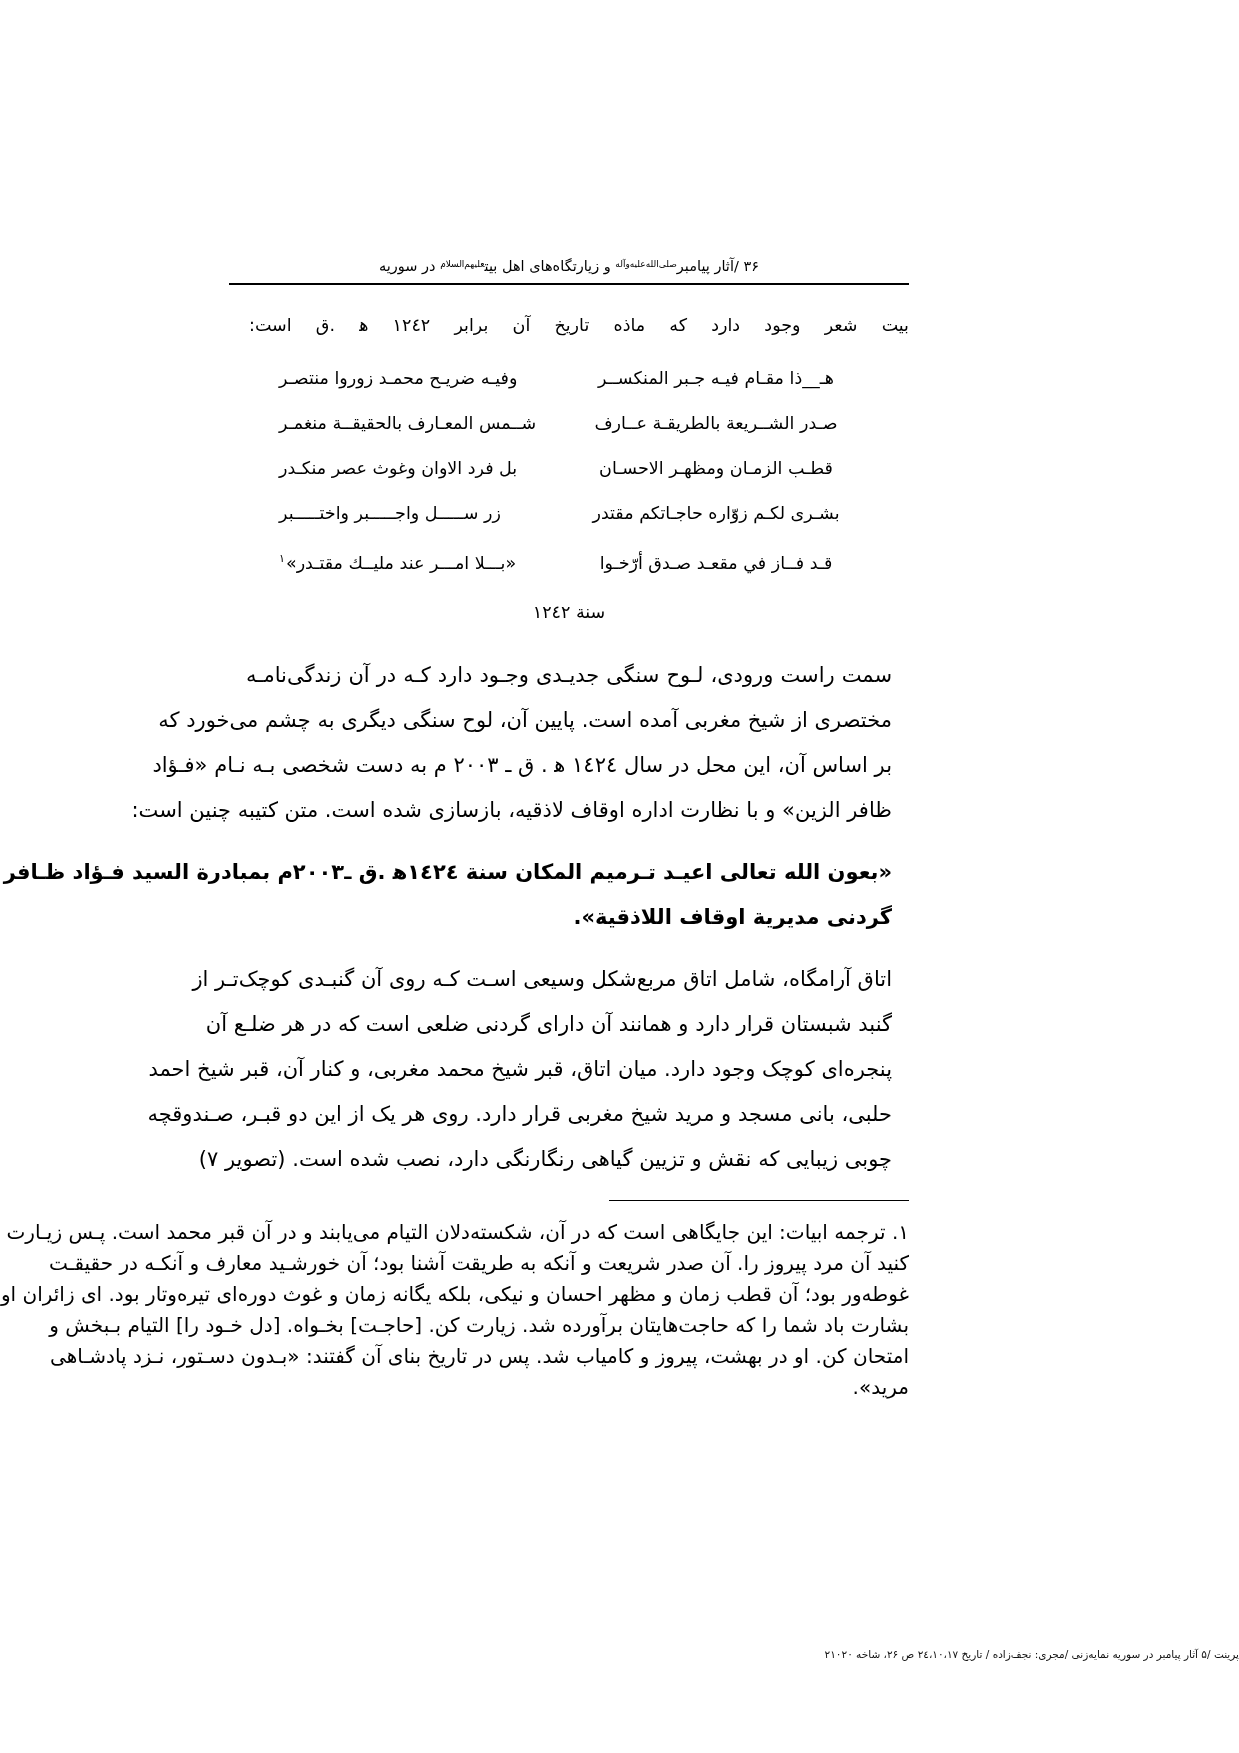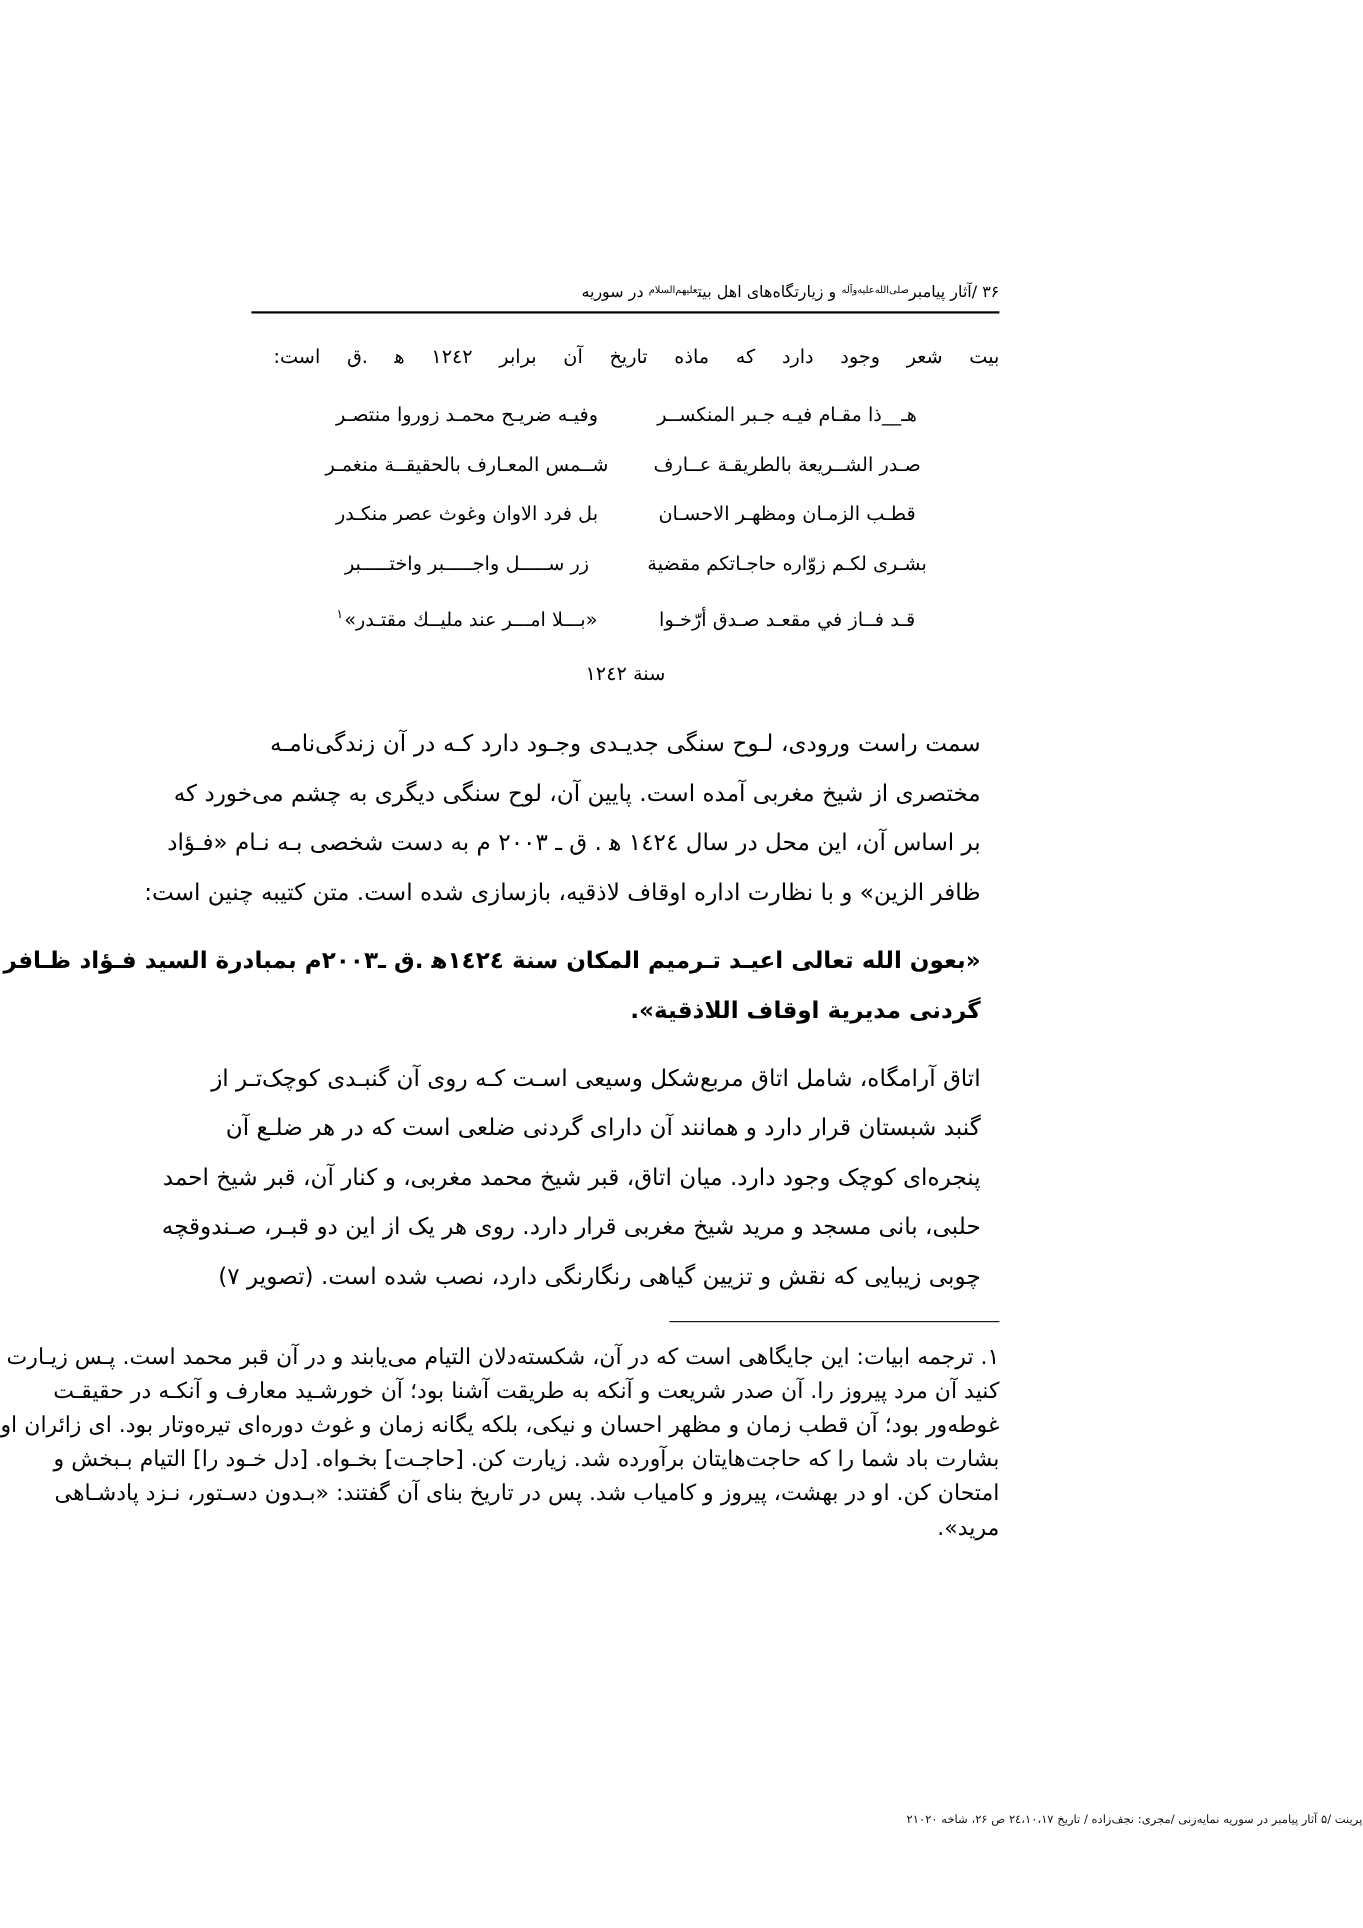--- a/index.html
+++ b/index.html
@@ -29,21 +29,21 @@
     right: 330px;
     left: 329px;
     top: 258px;
     width: 680px;
   }
 
   
   .running-header {
     display: flex;
     flex-direction: row-reverse;
-    justify-content: flex-end;
+    justify-content: center;
     align-items: baseline;
     font-size: 14.5px;
     line-height: 1.2;
     padding-bottom: 6px;
     direction: rtl;
     white-space: nowrap;
   }
   .running-header .hdr-text {
     font-size: 14.5px;
     letter-spacing: 0;
@@ -107,21 +107,21 @@
   .hemistich {
     white-space: nowrap;
     font-size: 17.5px;
   }
   .hemistich.first {
     width: 290px;
     text-align: center;
   }
   .hemistich.second {
     width: 292px;
-    text-align: center;
+    text-align: left;
   }
   .verse-note {
     font-size: 11px;
     vertical-align: super;
     margin-right: 1px;
   }
   .year-line {
     text-align: center;
     font-size: 17.5px;
     line-height: 48px;
@@ -194,21 +194,21 @@
         <span class="hemistich first">صـدر الشــريعة بالطريقـة عــارف</span>
         <span class="hemistich second">شــمس المعـارف بالحقيقــة منغمـر</span>
       </div>
 
       <div class="verse">
         <span class="hemistich first">قطـب الزمـان ومظهـر الاحسـان</span>
         <span class="hemistich second">بل فرد الاوان وغوث عصر منكـدر</span>
       </div>
 
       <div class="verse">
-        <span class="hemistich first">بشـرى لكـم زوّاره حاجـاتكم مقضية</span>
+        <span class="hemistich first">بشـرى لكـم زوّاره حاجـاتكم مقتدر</span>
         <span class="hemistich second">زر ســـــل واجـــــبر واختـــــبر</span>
       </div>
 
       <div class="verse">
         <span class="hemistich first">قـد فــاز في مقعـد صـدق أرّخـوا</span>
         <span class="hemistich second"><span>«بـــلا امـــر عند مليــك مقتـدر»</span><span class="verse-note">۱</span></span>
       </div>
 
       <div class="year-line">سنة ۱۲٤۲</div>
     </div>

